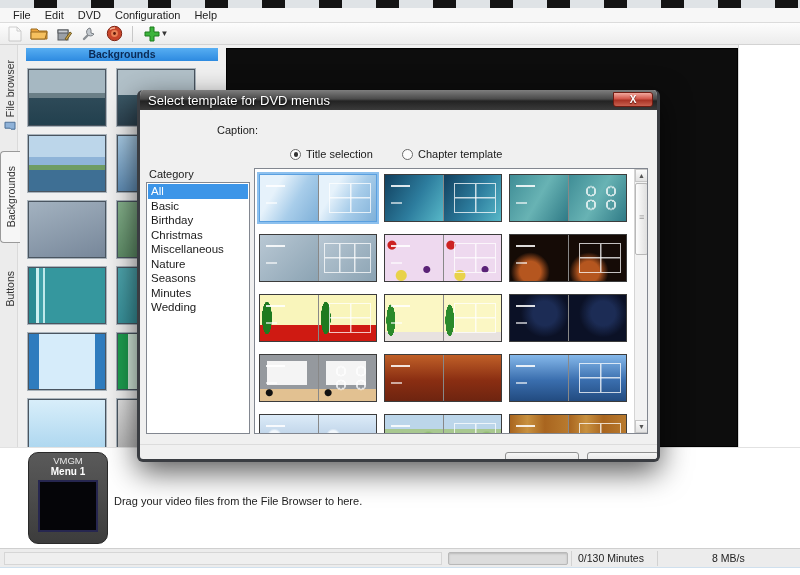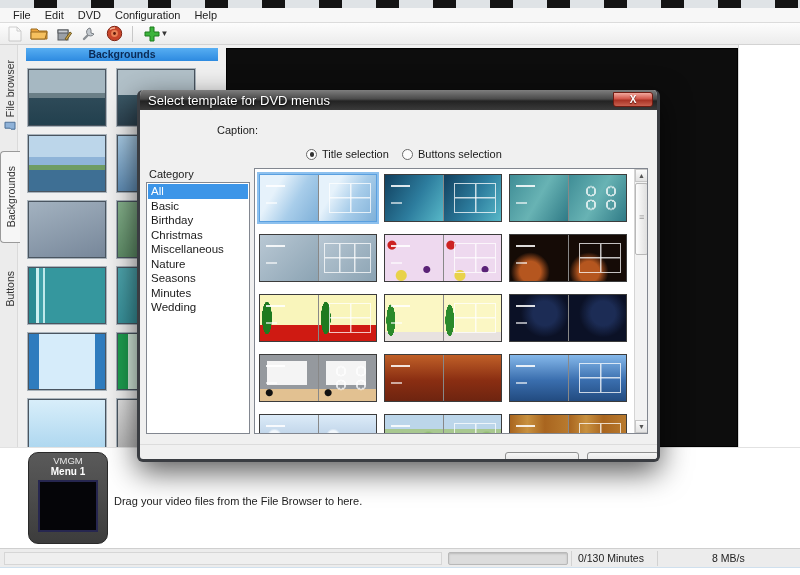--- a/index.html
+++ b/index.html
@@ -97,21 +97,21 @@
     display:flex;align-items:center;justify-content:center;text-shadow:0 1px 1px #5a0e06;cursor:pointer;}
   .dlg-body{position:relative;height:349px;}
 
   .caption-label{position:absolute;left:60px;top:14px;width:58px;text-align:right;}
   .caption-input{position:absolute;left:124px;top:11px;width:314px;height:18px;background:#fff;
     border:1px solid #8aa8c8;display:flex;align-items:center;padding-left:2px;font-size:11.5px;}
   .sel-text{background:#308ee6;color:#fff;padding:0 2px;}
 
   .radio-row{position:absolute;left:0;top:38px;width:100%;height:14px;}
   .radio{position:absolute;display:flex;align-items:center;gap:5px;cursor:default;}
-  .radio-title{left:166px;} .radio-chapter{left:262px;}
+  .radio-title{left:150px;} .radio-chapter{left:262px;}
   .rdot{width:11px;height:11px;border-radius:50%;border:1px solid #6a6a6a;background:#fdfdfd;position:relative;}
   .radio.checked .rdot::after{content:"";position:absolute;left:2.5px;top:2.5px;width:4.5px;height:4.5px;border-radius:50%;background:#333;}
 
   .cat-label{position:absolute;left:9px;top:58px;}
   .cat-list{position:absolute;left:6px;top:72px;width:104px;height:252px;background:#fff;
     border:1px solid #828790;list-style:none;padding:1px;overflow:hidden;}
   .cat-list li{height:14.5px;line-height:14.5px;padding-left:3px;font-size:11.5px;cursor:default;}
   .cat-list li.selected{background:#3c95e8;color:#fff;}
 
   .tgrid{position:absolute;left:114px;top:58px;width:394px;height:266px;background:#fff;
@@ -327,21 +327,21 @@
   <div class="dlg-body">
     <span class="caption-label">Caption:</span>
 
     <div class="radio-row">
       <label class="radio radio-title checked">
         <span class="rdot"></span>
         <span>Title selection</span>
       </label>
       <label class="radio radio-chapter">
         <span class="rdot"></span>
-        <span>Buttons selection</span>
+        <span>Chapter template</span>
       </label>
     </div>
 
     <span class="cat-label">Category</span>
     <ul class="cat-list">
   <li class="selected">All</li>
 
   <li>Basic</li>
 
   <li>Birthday</li>

